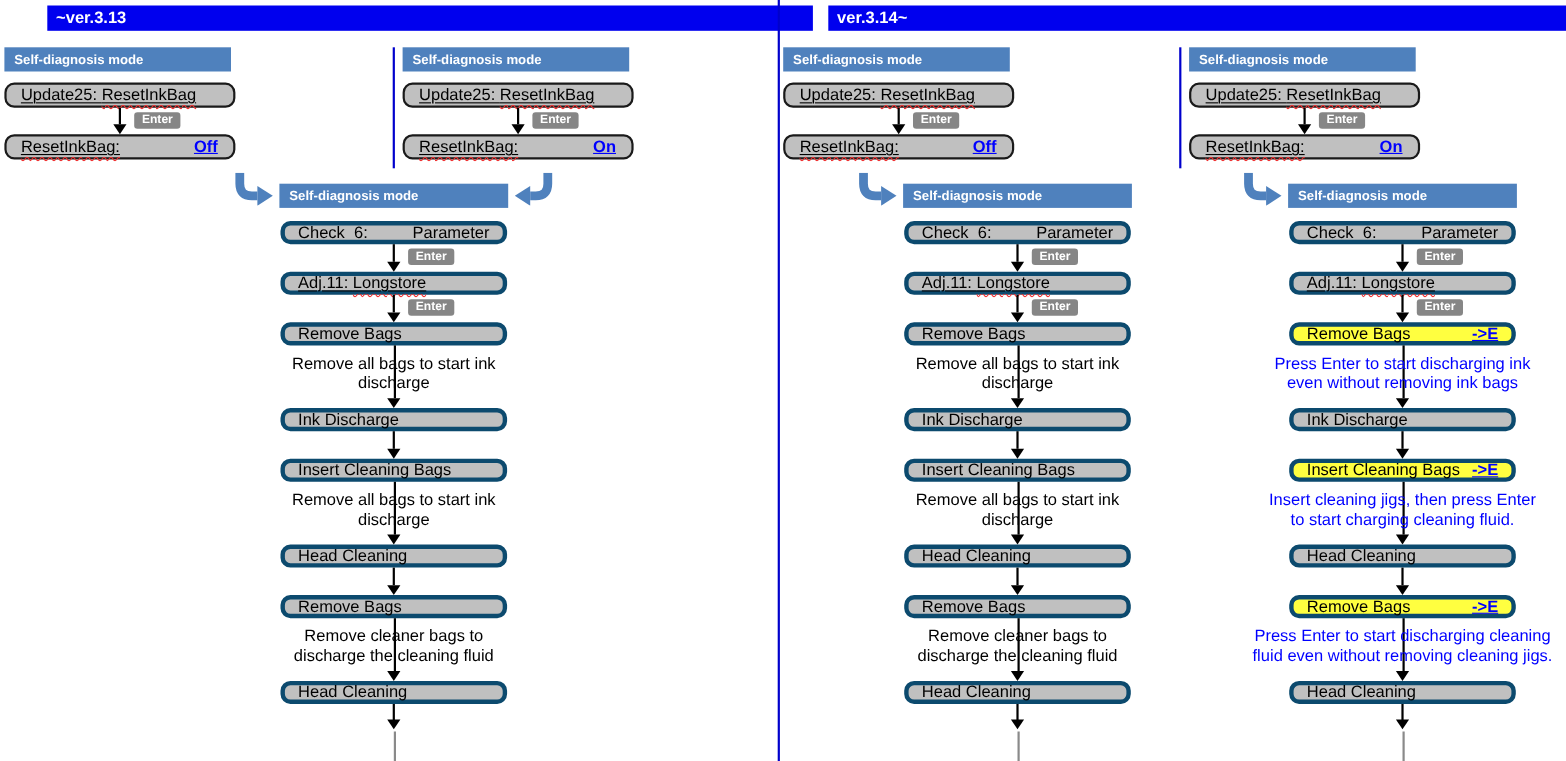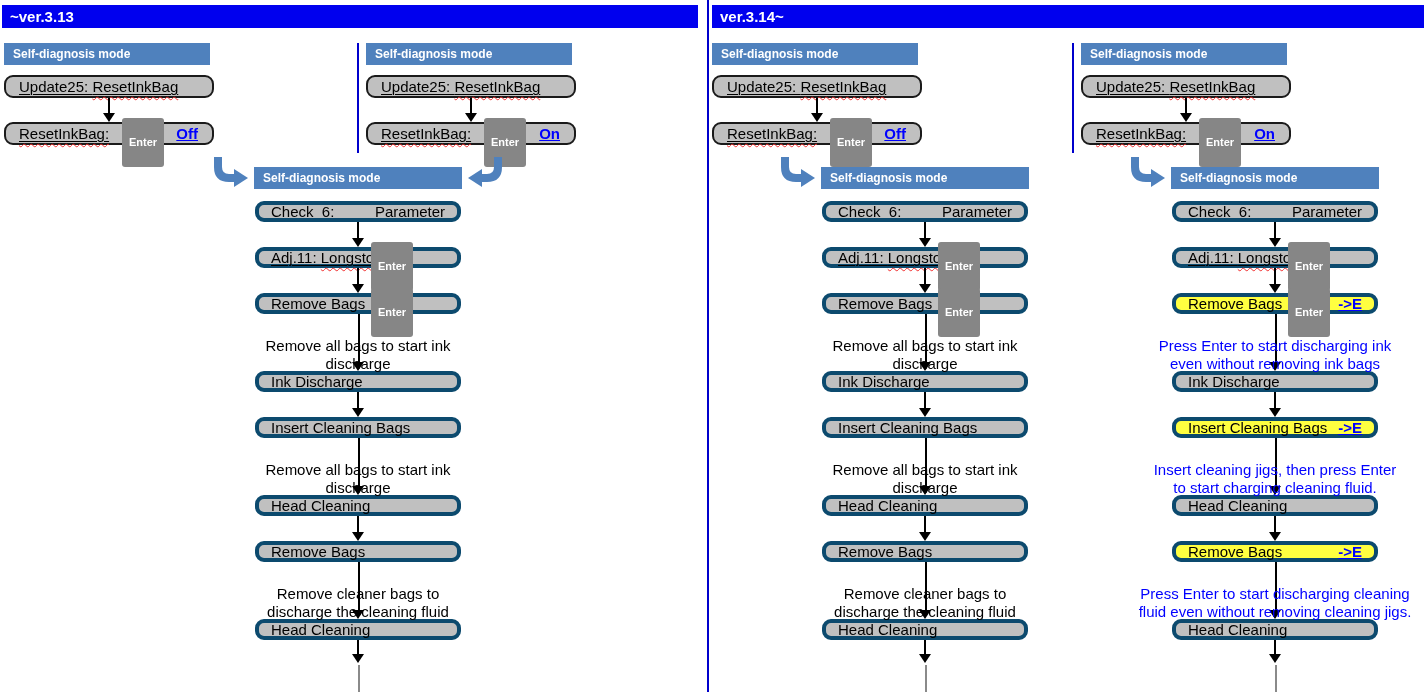--- a/index.html
+++ b/index.html
@@ -5,59 +5,59 @@
   :root{
     --title-bar:#0000ee; --divider:#0000cc; --header-fill:#4f81bd;
     --box-fill:#c0c0c0; --box-highlight-fill:#ffff40; --enter-fill:#868686;
     --accent-blue:#0000ff; --arrow-fill:#4f81bd;
   }
   html,body{margin:0;padding:0;background:#fff;}
   .stage{position:relative;width:1424px;height:692px;background:#fff;overflow:hidden;
          font-family:"Liberation Sans",sans-serif;color:#000;}
   .titlebar{position:absolute;top:5px;height:23px;background:var(--title-bar);color:#fff;
             font-size:15px;font-weight:bold;display:flex;align-items:center;
-            padding-left:8px;box-sizing:border-box;}
+            padding-left:8px;box-sizing:border-box;margin-left:41px;}
   .vline{position:absolute;width:2px;background:var(--divider);}
   .hdr{background:var(--header-fill);color:#fff;font-weight:bold;font-size:12px;height:22px;
        line-height:22px;padding-left:9px;box-sizing:border-box;}
   
   .mini{position:absolute;top:43px;width:212px;display:flex;flex-direction:column;align-items:flex-start;}
   .mini .hdr{width:206px;margin-bottom:10px;}
   .mbox{width:210px;height:23px;background:var(--box-fill);border:2px solid #1a1a1a;border-radius:9px;
         box-sizing:border-box;display:flex;align-items:center;justify-content:flex-start;
         font-size:15px;padding:0 14px 0 13px;}
   .mini .conn{width:210px;height:24px;}
   
   .conn{position:relative;}
   .conn .ln{position:absolute;left:50%;margin-left:-1px;top:0;width:2px;height:calc(100% - 9px);background:#000;}
   .ah{position:absolute;left:50%;margin-left:-6px;width:0;height:0;
       border-left:6px solid transparent;border-right:6px solid transparent;border-top:9px solid #000;}
   .conn .ah{bottom:0;}
-  .enter-badge{position:absolute;left:calc(50% + 13px);top:20px;background:var(--enter-fill);color:#fff;
-               font-size:11px;font-weight:bold;line-height:15px;padding:17px 7px;border-radius:3px;}
+  .enter-badge{position:absolute;left:calc(50% + 13px);top:4px;background:var(--enter-fill);color:#fff;
+               font-size:11px;font-weight:bold;line-height:15px;padding:0 7px;border-radius:3px;}
   
   .flow{position:absolute;top:157px;width:340px;display:flex;flex-direction:column;align-items:center;}
   .flow-head{position:relative;width:100%;height:32px;}
   .flow-head .hdr{position:absolute;left:66px;top:10px;width:208px;}
   .bent{position:absolute;top:0;}
   .bent.l{left:23px;}
   .bent.r{right:23px;transform:scaleX(-1);}
   .bent path{stroke:var(--arrow-fill);}
   .bent polygon{fill:var(--arrow-fill);}
   .fbox{width:206px;height:21px;background:var(--box-fill);border:4px solid #0c4a6e;border-radius:9px;
         box-sizing:border-box;display:flex;align-items:center;justify-content:space-between;
         font-size:15px;padding:0 12px;flex:none;}
   .fbox.first{margin-top:12px;}
   .fbox.hl{background:var(--box-highlight-fill);}
   .fconn{width:100%;height:25px;flex:none;}
   .note{position:relative;width:100%;height:57px;flex:none;}
   .note .nln{position:absolute;left:50%;top:0;width:1.5px;height:48px;background:#000;}
   .note .ah{top:48px;}
   .ntext{position:relative;text-align:center;font-size:15px;line-height:18px;padding-top:8px;
-         white-space:nowrap;z-index:1;margin-top:15px;}
+         white-space:nowrap;z-index:1;}
   .ntext.blue{color:var(--accent-blue);}
   .tail{position:relative;width:100%;height:52px;flex:none;}
   .tail .ln1{position:absolute;left:50%;margin-left:-1px;top:0;width:2px;height:15px;background:#000;}
   .tail .ah{top:14px;}
   .tail .ln2{position:absolute;left:50%;top:25px;width:1.5px;height:27px;background:#8a8a8a;}
   
   .pre{white-space:pre;}
   .u{text-decoration-line:underline;text-decoration-color:#000;text-decoration-thickness:1px;text-underline-offset:2px;}
   .sq{text-decoration-line:underline;text-decoration-style:wavy;text-decoration-color:#f03030;
       text-decoration-thickness:1px;text-underline-offset:4px;}

